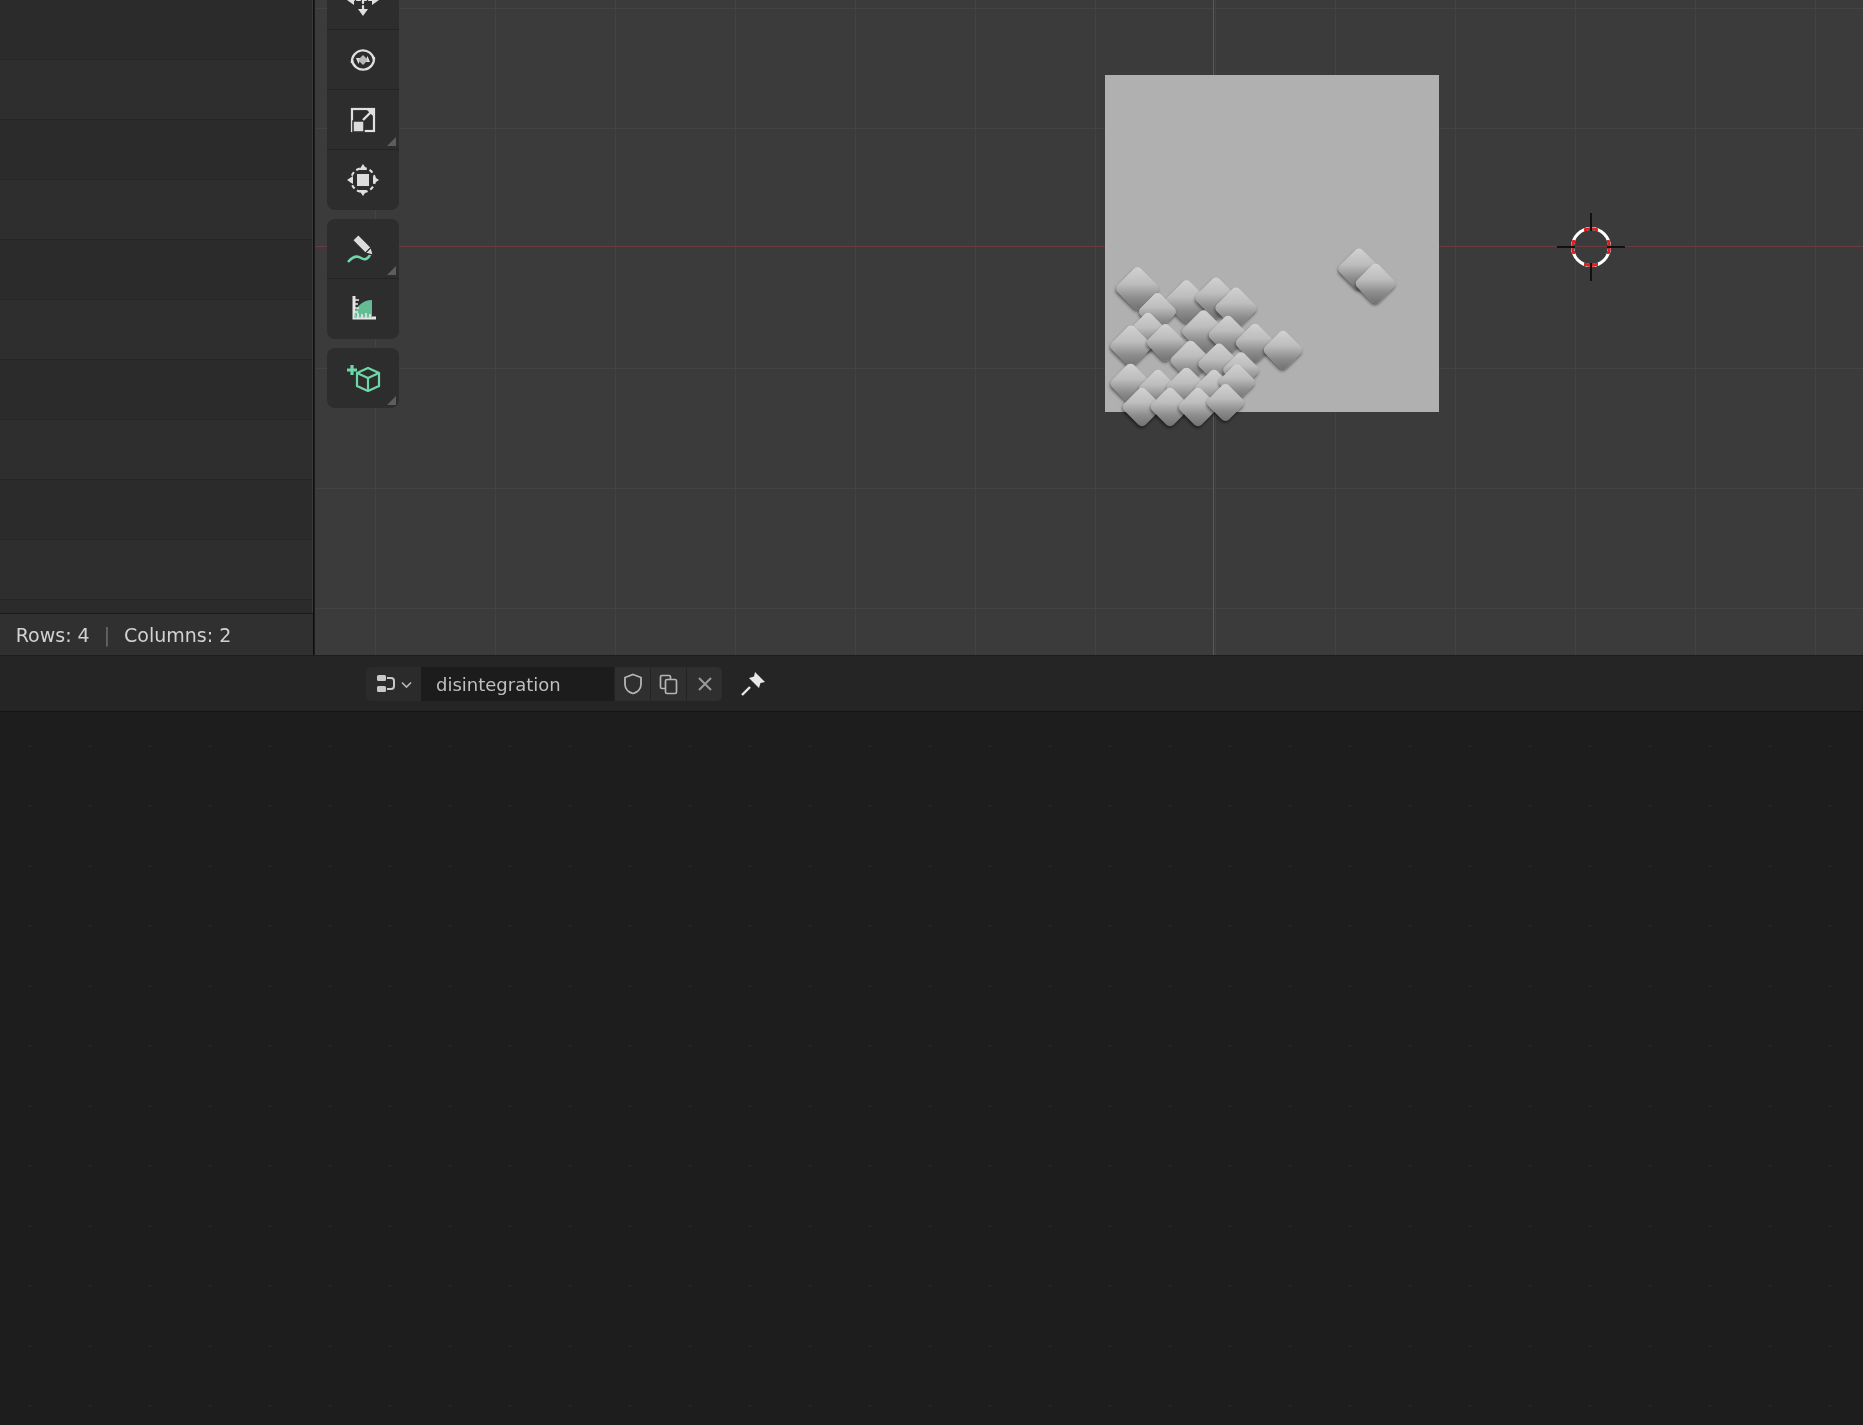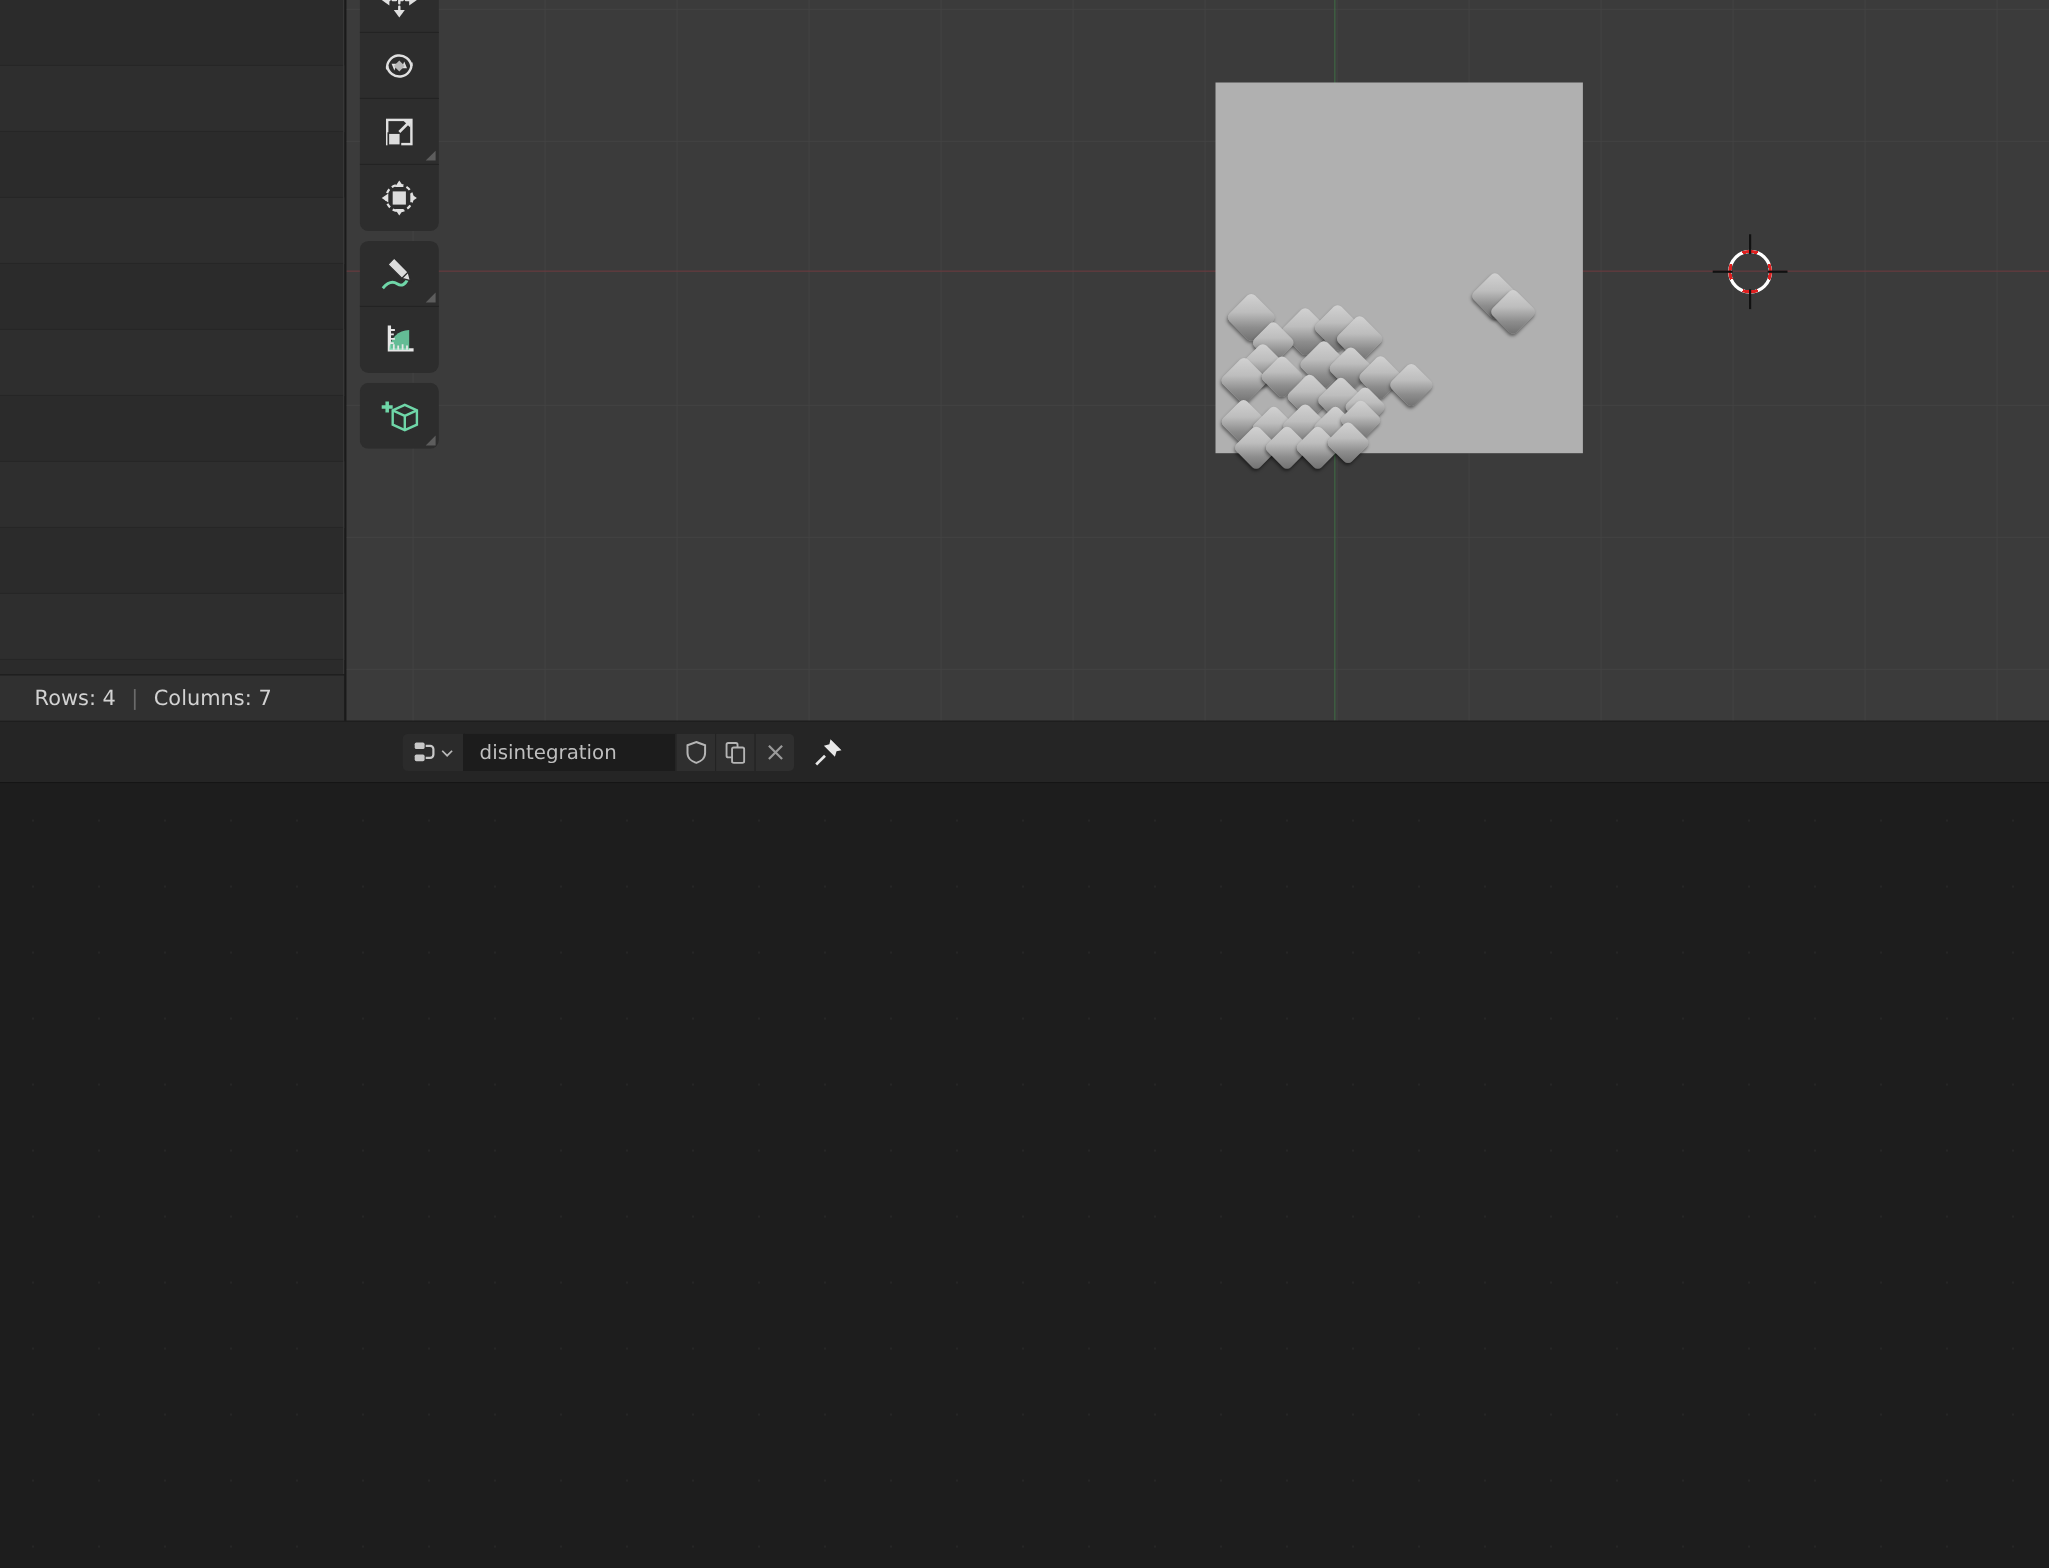--- a/index.html
+++ b/index.html
@@ -19,21 +19,21 @@
     position:absolute; left:0; top:0; width:314px; height:655px;
     background:#2b2b2b; border-right:1px solid #0f0f0f;
   }
   .ss-rows { position:absolute; left:0; top:0; right:0; bottom:42px; }
   .ss-row { height:60px; border-bottom:1px solid #262626; }
   .ss-row.alt { background:#2e2e2e; }
   .ss-col-edge { position:absolute; right:0; top:0; width:1px; height:100%; background:#3a3a3a; }
   .ss-status {
     position:absolute; left:0; right:0; bottom:0; height:42px;
     background:#303030; border-top:1px solid #1a1a1a;
-    display:flex; align-items:center; justify-content:flex-end; gap:0px;
+    display:flex; align-items:center; justify-content:center; gap:0px;
     padding-right:66px; color:#d2d2d2; font-size:19px;
   }
   .ss-status .sep { color:#6a6a6a; margin:0 14px; }
 
   
   .viewport {
     position:absolute; left:315px; top:0; width:1548px; height:655px;
     background:#3b3b3b; overflow:hidden;
   }
   .vp-grid { position:absolute; inset:0; }
@@ -145,21 +145,21 @@
         <div class="ss-row alt"></div>
         <div class="ss-row"></div>
         <div class="ss-row alt"></div>
         <div class="ss-row"></div>
         <div class="ss-row alt"></div>
         <div class="ss-col-edge"></div>
       </div>
       <div class="ss-status">
         <span>Rows: 4</span>
         <span class="sep">|</span>
-        <span>Columns: 7</span>
+        <span>Columns: 2</span>
       </div>
     </div>
 
     <div class="viewport">
       <div class="vp-grid">
         <div class="vp-vline" style="left:60px"></div>
         <div class="vp-vline" style="left:180px"></div>
         <div class="vp-vline" style="left:300px"></div>
         <div class="vp-vline" style="left:420px"></div>
         <div class="vp-vline" style="left:540px"></div>

